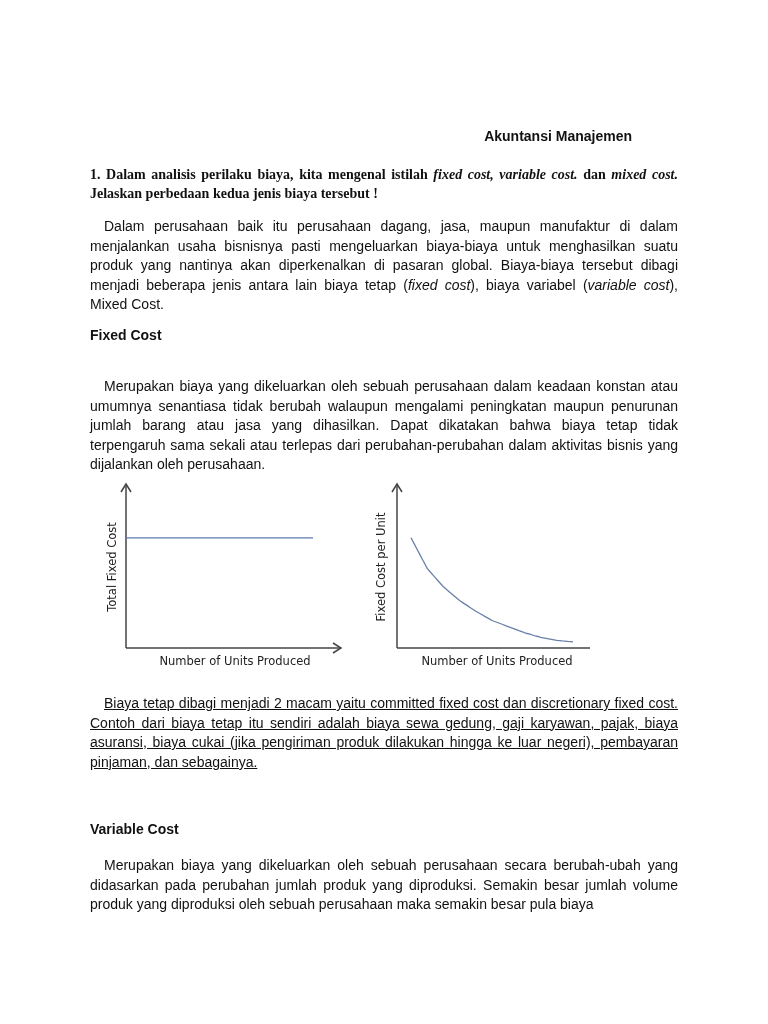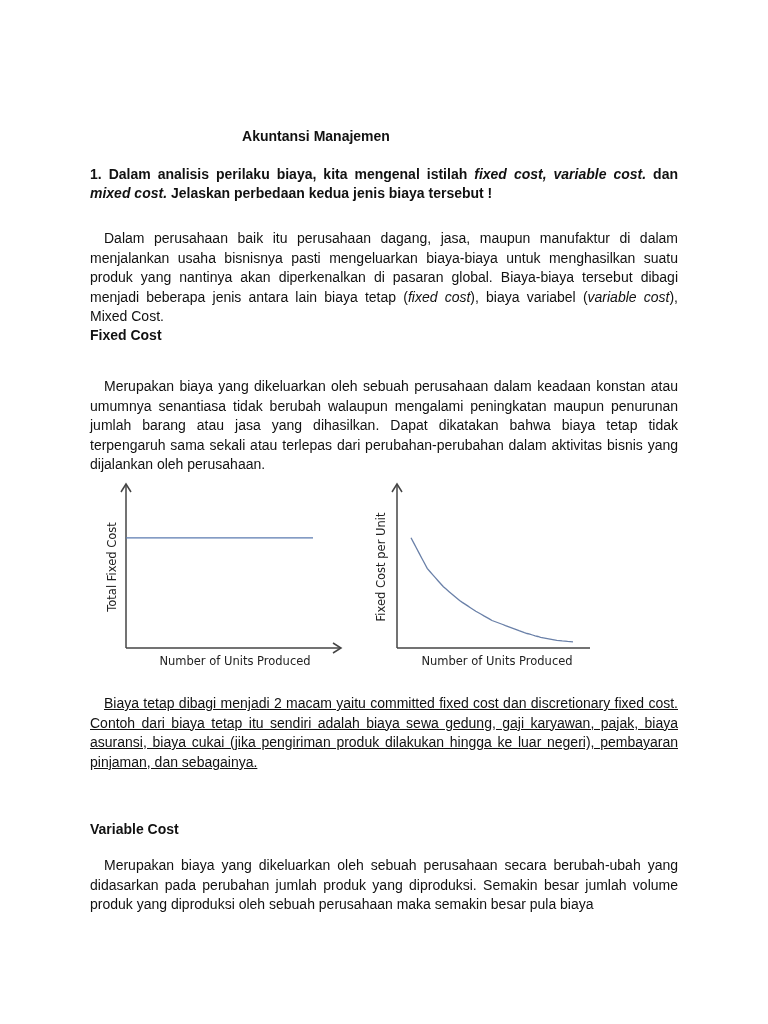--- a/index.html
+++ b/index.html
@@ -1,27 +1,27 @@
 <!DOCTYPE html>
 <html><head>
 <meta charset="utf-8">
 <style>
   html, body { margin: 0; padding: 0; background: #ffffff; }
   body { width: 768px; height: 1024px; position: relative; overflow: hidden;
          font-family: "Liberation Sans", sans-serif; color: #111; }
   .page { position: absolute; left: 0; top: 0; width: 768px; height: 1024px; background: #fff; }
-  .doc-title { position: absolute; top: 128px; left: 0; width: 632px; text-align: center;
+  .doc-title { position: absolute; top: 128px; left: 0; width: 632px; text-align: right;
                font-weight: bold; font-size: 14px; }
   .question { position: absolute; top: 165px; left: 90px; width: 588px; font-weight: bold;
-              font-size: 14px; line-height: 19px; text-align: justify; }
+              font-size: 14px; line-height: 19px; text-align: justify; font-family: Liberation Serif, serif; }
   .para { position: absolute; left: 90px; width: 588px; font-size: 14px; line-height: 19.5px;
           text-align: justify; }
   .para .indent { display: inline-block; width: 14px; }
   .heading { position: absolute; left: 90px; font-weight: bold; font-size: 14px; }
-  #p1 { top: 217px; margin-top: 12px; }
+  #p1 { top: 217px; }
   #h-fixed { top: 327px; }
   #p2 { top: 377px; }
   #p3 { top: 694px; text-decoration: underline; }
   #h-variable { top: 821px; }
   #p4 { top: 856px; }
   .chart { position: absolute; }
   #chart1 { left: 95px; top: 475px; width: 260px; height: 200px; }
   #chart2 { left: 365px; top: 475px; width: 230px; height: 200px; }
   svg text { font-family: "DejaVu Sans", sans-serif; font-size: 11.5px; fill: #222; }
 </style>

